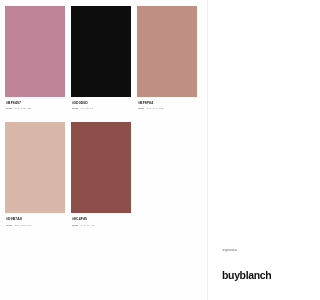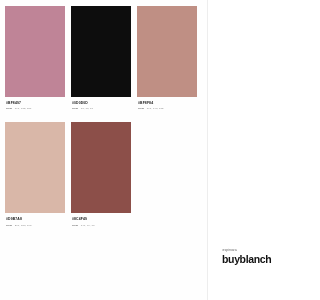--- a/index.html
+++ b/index.html
@@ -128,21 +128,21 @@
     font-weight: normal;
     padding-left: 0.5px;
   }
 
   #brand-wordmark {
     font-size: 10.5px;
     line-height: 12px;
     font-weight: bold;
     color: #111111;
     letter-spacing: -0.35px;
-    margin-top: 1px;
+    margin-top: 17px;
   }
 </style>
 </head>
 <body>
 
 <div id="page">
 
   <div id="palette-panel">
     <div id="palette-grid">
         <div class="swatch-cell">

